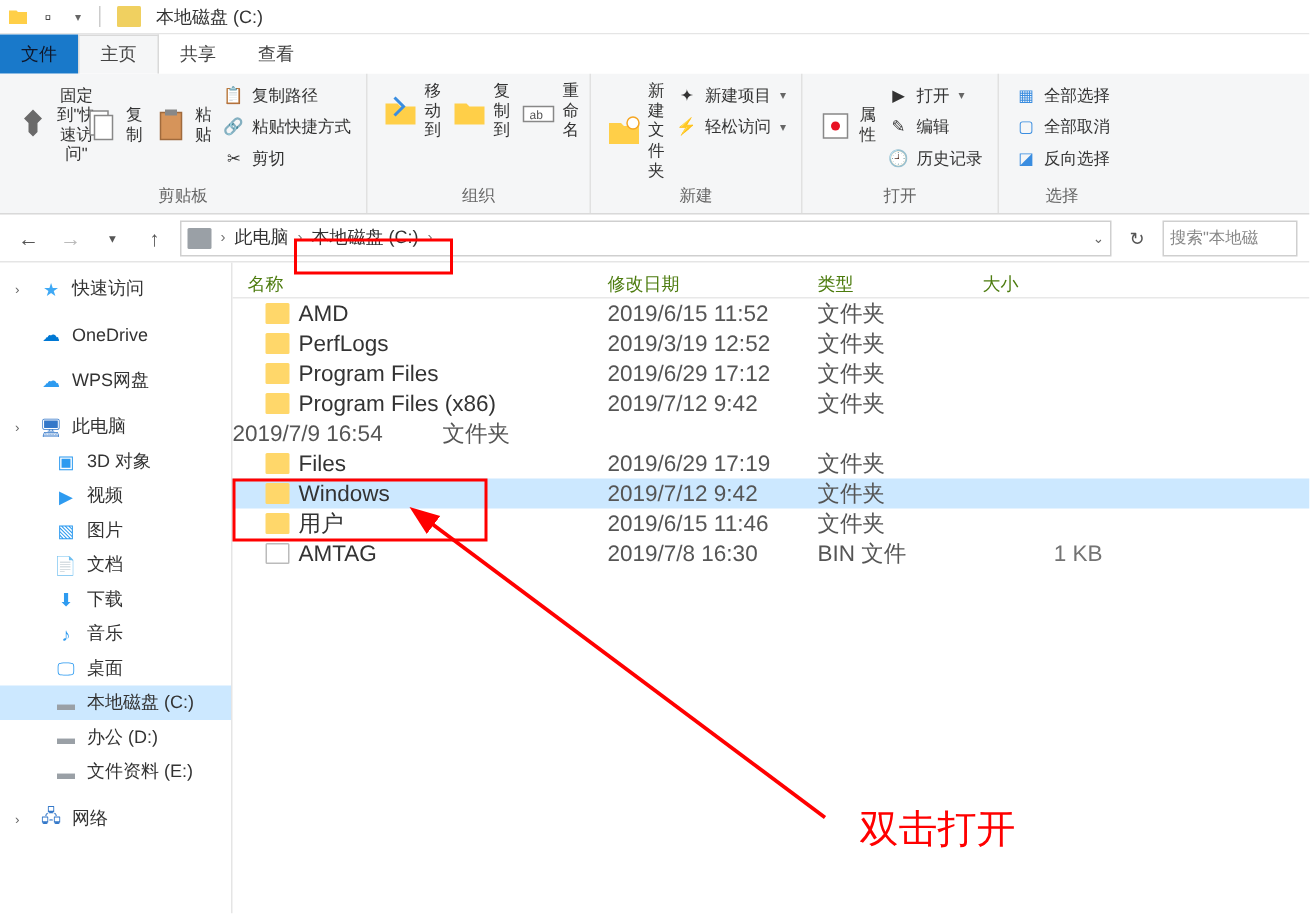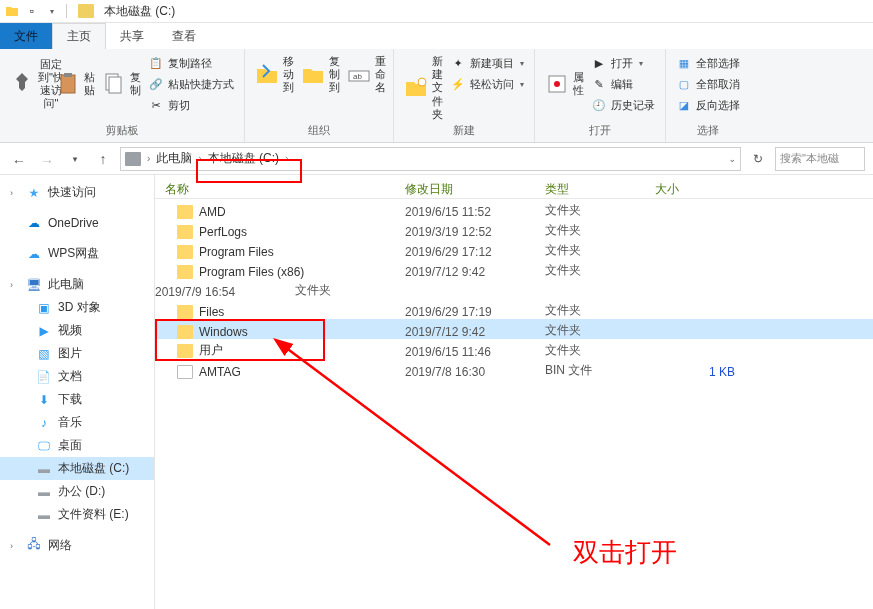--- a/index.html
+++ b/index.html
@@ -48,26 +48,26 @@
 .side-item .sico { width: 16px; height: 16px; display: flex; align-items: center; justify-content: center; }
 .side-spacer { height: 8px; }
 
 .content { flex: 1; position: relative; }
 .columns { display: flex; height: 24px; align-items: flex-end; border-bottom: 1px solid #e8e8e8; font-size: 12px; color: #4d7c0f; }
 .col-name { width: 250px; padding-left: 10px; }
 .col-date { width: 140px; }
 .col-type { width: 110px; }
 .col-size { width: 100px; }
 .filelist { }
-.row { display: flex; height: 20px; align-items: flex-end; font-size: 12px; color: #333; }
+.row { display: flex; height: 20px; align-items: center; font-size: 15px; color: #333; }
 .row.selected { background: #cce8ff; }
 .row .c-name { width: 250px; padding-left: 22px; display: flex; align-items: center; gap: 6px; }
 .row .c-date { width: 140px; color: #555; }
 .row .c-type { width: 110px; color: #555; }
-.row .c-size { width: 100px; color: #1d4ed8; text-align: right; padding-right: 20px; }
+.row .c-size { width: 100px; color: #737373; text-align: right; padding-right: 20px; }
 .fico { width: 16px; height: 14px; background: #ffd76a; border-radius: 1px; }
 .fico.file { background: #fff; border: 1px solid #bbb; }
 
 
 .redbox { position: absolute; border: 2px solid #ff0000; pointer-events: none; }
 .red-arrow { position: absolute; pointer-events: none; }
 .anno-text { position: absolute; color: #ff0000; font-size: 26px; font-weight: 400; pointer-events: none; }
 
 
 .svg-folder { fill: #ffcf48; }
@@ -105,34 +105,34 @@
             <svg width="28" height="28" viewBox="0 0 28 28">
               <path class="svg-pin" d="M14 3l6 6-3 3v6l-3 3-3-3v-6l-3-3z" fill="#5a7fb0"></path>
             </svg>
           </span>
         <span class="lbl" style="white-space:pre-line;">固定到"快
 速访问"</span>
       </div>
       <div class="rbtn-lg">
         <span class="ico">
             <svg width="28" height="28" viewBox="0 0 28 28">
+              <rect x="6" y="4" width="12" height="16" fill="#fff" stroke="#888"></rect>
+              <rect x="9" y="7" width="12" height="16" fill="#fff" stroke="#888"></rect>
+            </svg>
+          </span>
+        <span class="lbl">复制</span>
+      </div>
+      <div class="rbtn-lg">
+        <span class="ico">
+            <svg width="28" height="28" viewBox="0 0 28 28">
               <rect x="7" y="5" width="14" height="18" fill="#d6945a" stroke="#a06a3c"></rect>
               <rect x="10" y="3" width="8" height="4" fill="#888"></rect>
             </svg>
           </span>
         <span class="lbl">粘贴</span>
-      </div>
-      <div class="rbtn-lg">
-        <span class="ico">
-            <svg width="28" height="28" viewBox="0 0 28 28">
-              <rect x="6" y="4" width="12" height="16" fill="#fff" stroke="#888"></rect>
-              <rect x="9" y="7" width="12" height="16" fill="#fff" stroke="#888"></rect>
-            </svg>
-          </span>
-        <span class="lbl">复制</span>
       </div>
       <div class="rcol">
         <div class="rbtn-sm">
             <span class="ico">📋</span>
             <span>复制路径</span>
           </div>
         <div class="rbtn-sm">
             <span class="ico">🔗</span>
             <span>粘贴快捷方式</span>
           </div>

